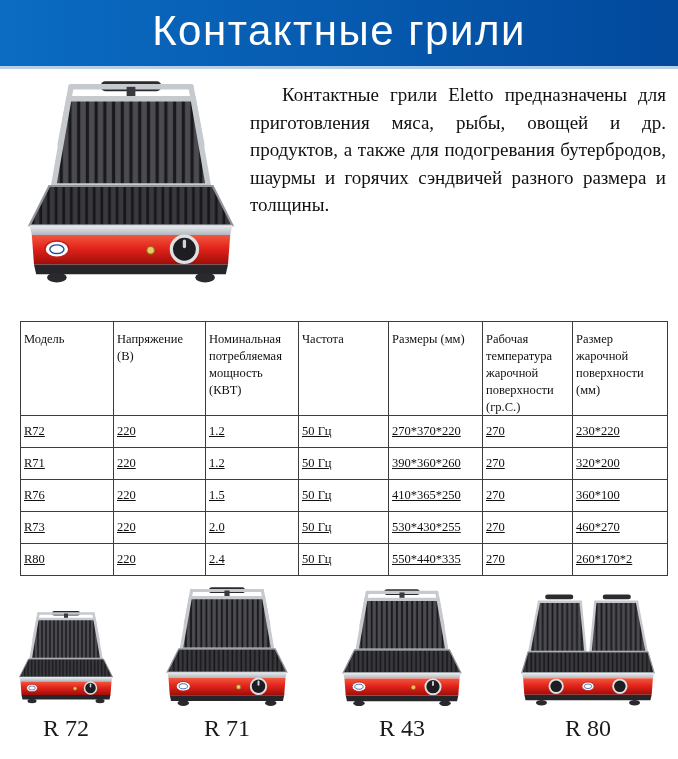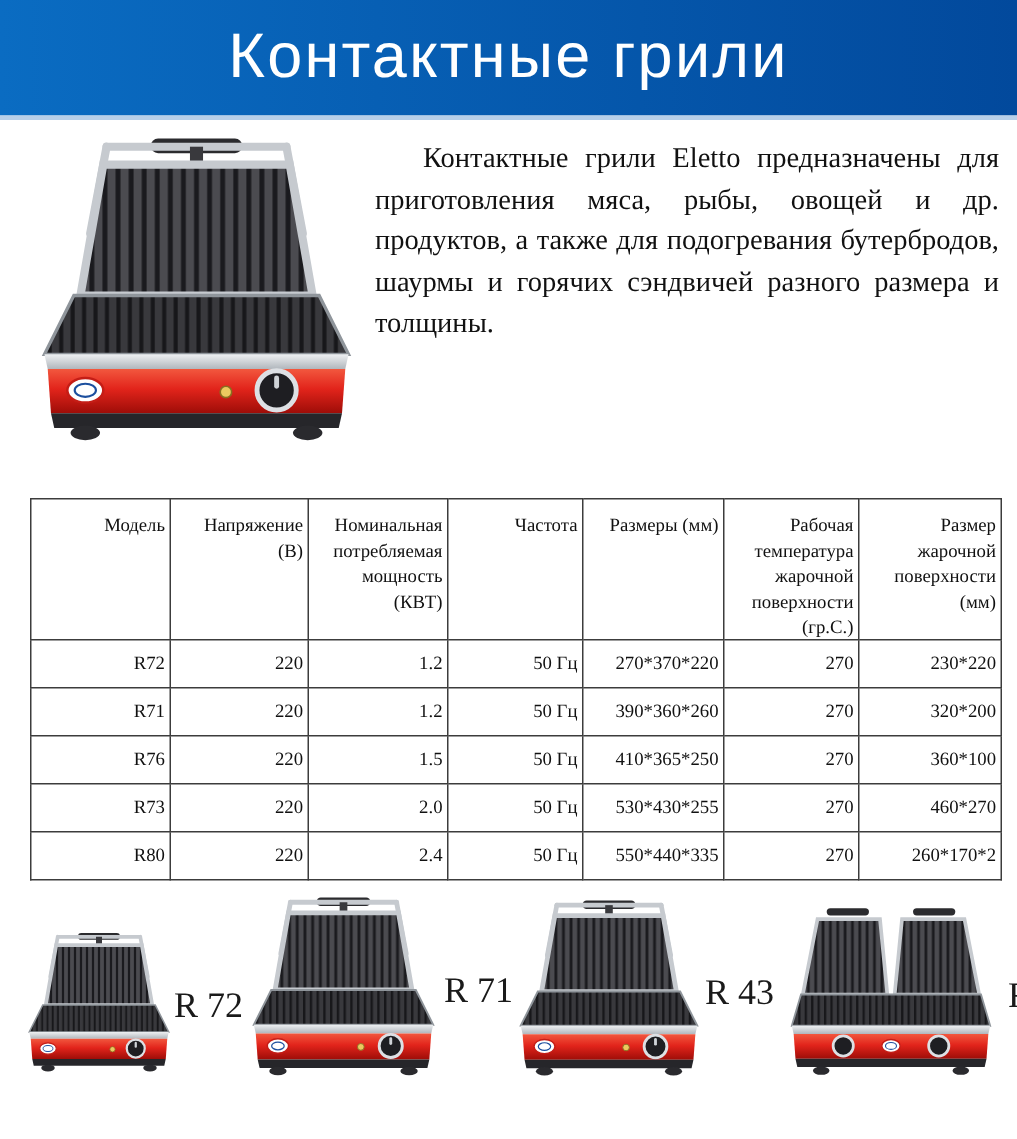--- a/index.html
+++ b/index.html
@@ -9,21 +9,21 @@
     background: #ffffff;
     font-family: "Liberation Serif", serif;
     color: #111;
     overflow: hidden;
     position: relative;
   }
   .defs { position: absolute; width: 0; height: 0; }
 
   
   .banner {
-    height: 80px;
+    height: 69px;
     background: linear-gradient(90deg, var(--banner_left,#0a6cc2), var(--banner_right,#02499c));
     border-bottom: 3px solid var(--banner_underline,#b7cfe9);
     display: flex; align-items: center; justify-content: center;
   }
   .banner h1 {
     margin: 0 0 4px 0;
     color: #fff;
     font-family: "Liberation Sans", sans-serif;
     font-weight: 300;
     font-size: 42px;
@@ -50,42 +50,42 @@
   
   table.specs {
     border-collapse: collapse;
     table-layout: fixed;
     width: 647px;
     margin: 8px 0 0 20px;
     font-size: 12.5px;
   }
   .specs th, .specs td {
     border: 1px solid var(--table_border,#3c3c3c);
-    text-align: right;
+    text-align: left;
     font-weight: normal;
     padding: 0 3px;
   }
   .specs th {
     vertical-align: top;
     padding-top: 9px;
     height: 90px;
     line-height: 1.35;
   }
-  .specs td { height: 32px; }
+  .specs td { height: 32px; text-decoration: underline; }
 
   
   .gallery {
     display: flex;
     justify-content: space-between;
     align-items: flex-end;
     padding: 10px 12px 0 16px;
   }
   .gallery figure {
     margin: 0;
-    display: flex; flex-direction: row; align-items: center;
+    display: flex; flex-direction: column; align-items: center;
     flex: 0 0 auto;
   }
   .gallery svg { display: block; }
   .gallery figcaption {
     font-size: 24px;
     margin-top: 3px;
     color: #1a1a1a;
   }
 </style>
 </head>

